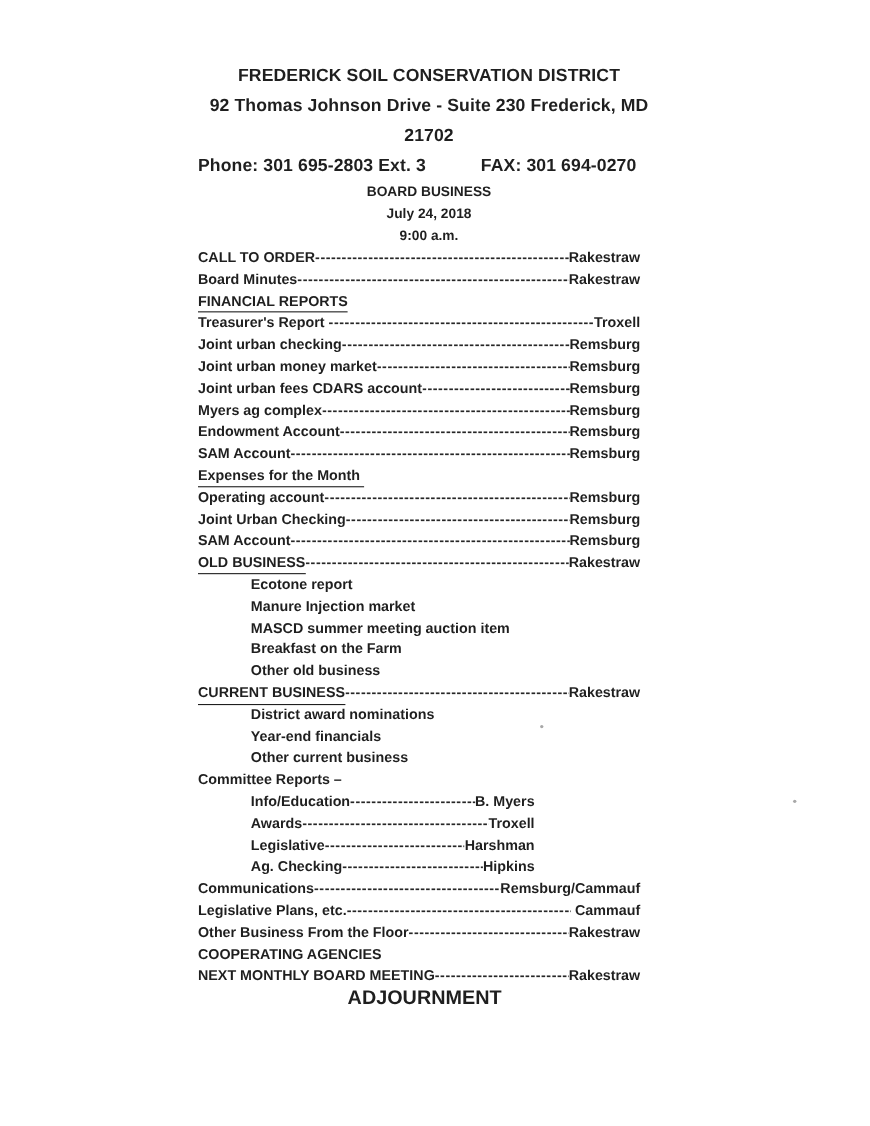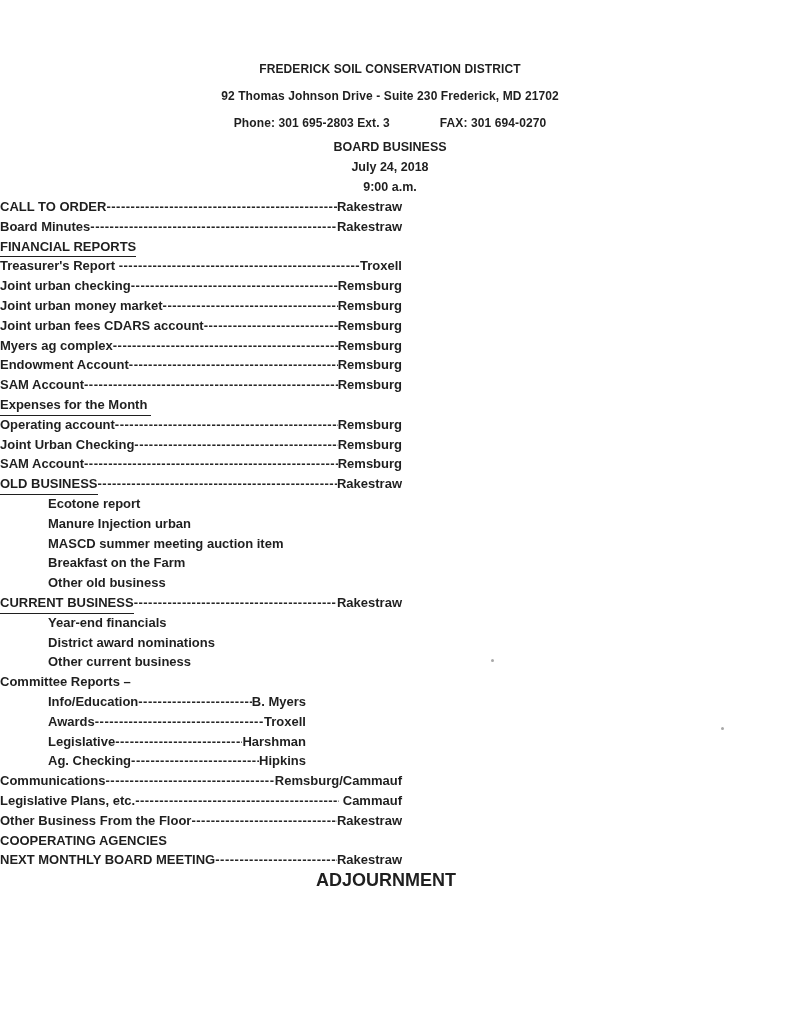--- a/index.html
+++ b/index.html
@@ -13,29 +13,30 @@
     color: #1f1f1f;
     overflow: hidden;
   }
   
   header {
     padding-top: 56px;
     margin-left: 180px;
     width: 420px;
     text-align: center;
   }
-  .h1 { font-size: 12px; line-height: 27px; letter-spacing: 0.1px; }
+  .h1 { font-size: 16px; line-height: 27px; letter-spacing: 0.1px; }
   .contact-line {
     display: flex;
-    justify-content: center;
+    justify-content: flex-start;
     gap: 50px;
   }
   .h2 { font-size: 12.5px; line-height: 20px; }
   
   .agenda {
+    margin-left: 180px;
     width: 402px;
     font-size: 13px;
   }
   .row {
     display: flex;
     align-items: baseline;
     line-height: 19.8px;
     height: 19.8px;
     box-sizing: border-box;
   }
@@ -158,46 +159,46 @@
       <div class="row">
     <span class="label u">OLD BUSINESS</span>
     <span class="leader" aria-hidden="true">------------------------------------------------------------------------------------------------------------------------------------------------------------------------------------------------------------------------------------------------------------------------------------------------------------</span>
     <span class="assignee">Rakestraw</span>
   </div>
       <div class="row indent">
     <span class="label">Ecotone report</span>
 
   </div>
       <div class="row indent">
-    <span class="label">Manure Injection urban</span>
+    <span class="label">Manure Injection market</span>
 
   </div>
       <div class="row indent">
     <span class="label">MASCD summer meeting auction item</span>
 
   </div>
       <div class="row indent">
     <span class="label">Breakfast on the Farm</span>
 
   </div>
       <div class="row indent">
     <span class="label">Other old business</span>
 
   </div>
       <div class="row">
     <span class="label u">CURRENT BUSINESS</span>
     <span class="leader" aria-hidden="true">------------------------------------------------------------------------------------------------------------------------------------------------------------------------------------------------------------------------------------------------------------------------------------------------------------</span>
     <span class="assignee">Rakestraw</span>
   </div>
       <div class="row indent">
+    <span class="label">District award nominations</span>
+
+  </div>
+      <div class="row indent">
     <span class="label">Year-end financials</span>
-
-  </div>
-      <div class="row indent">
-    <span class="label">District award nominations</span>
 
   </div>
       <div class="row indent">
     <span class="label">Other current business</span>
 
   </div>
       <div class="row">
     <span class="label">Committee Reports –</span>
 
   </div>

